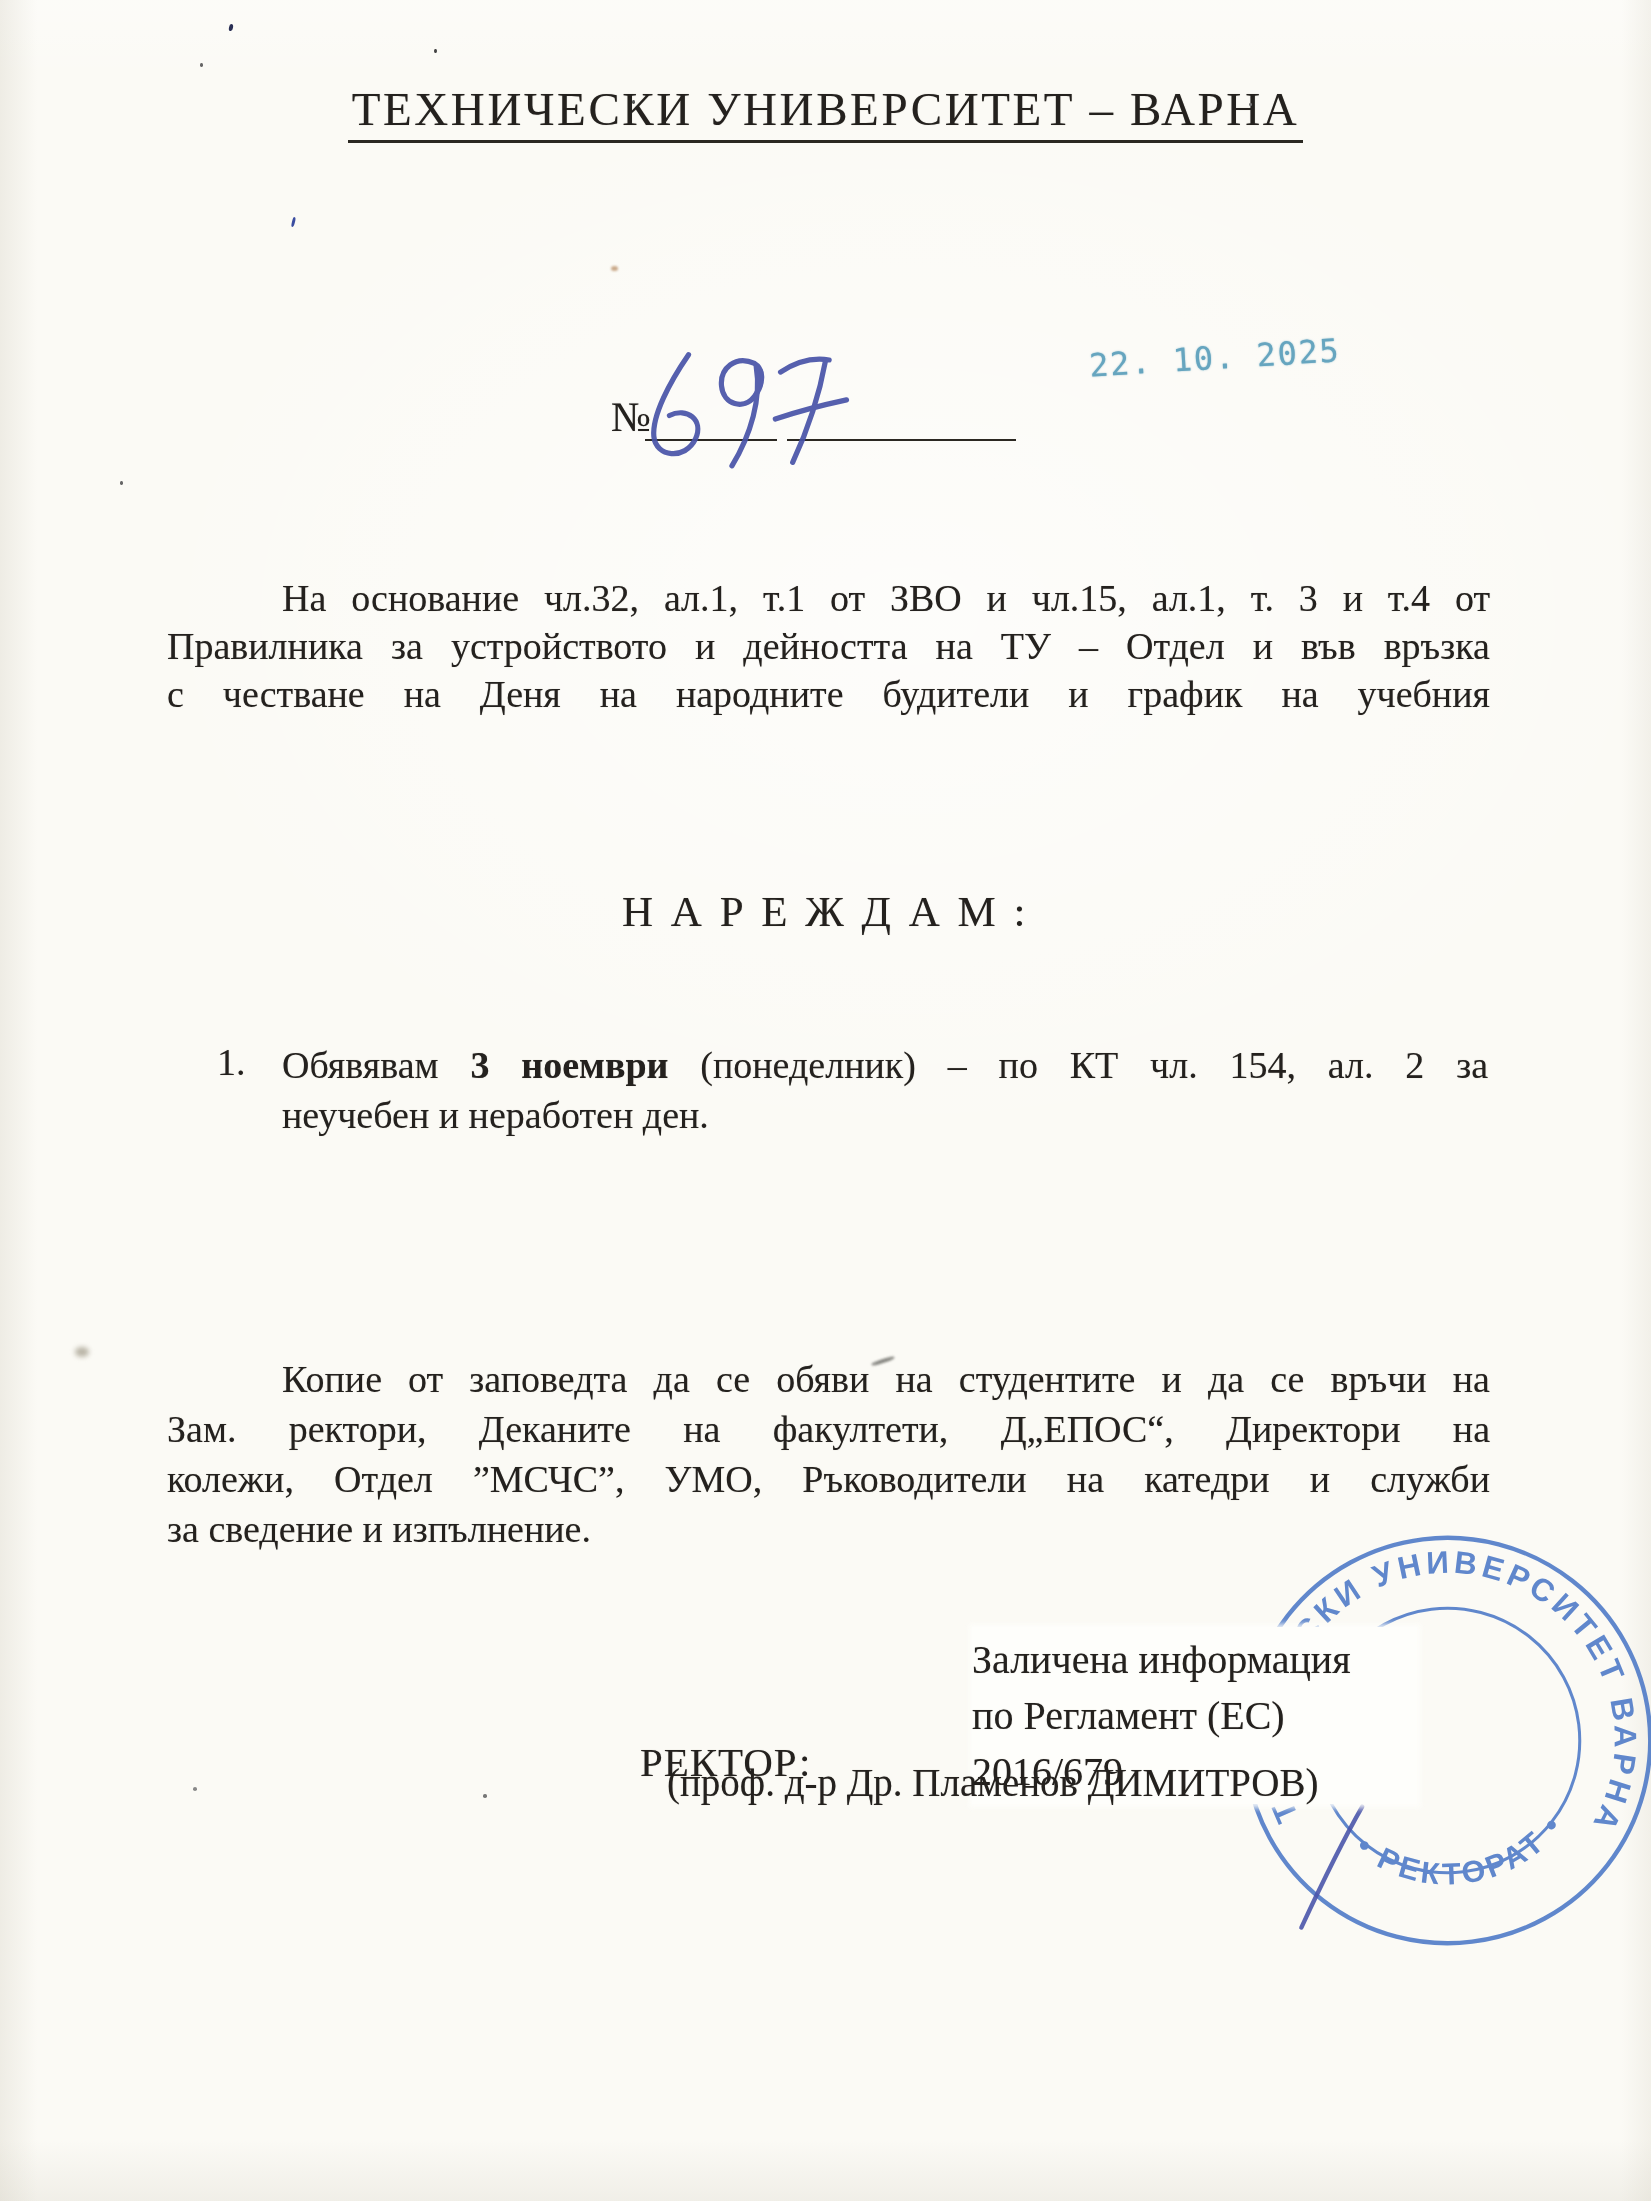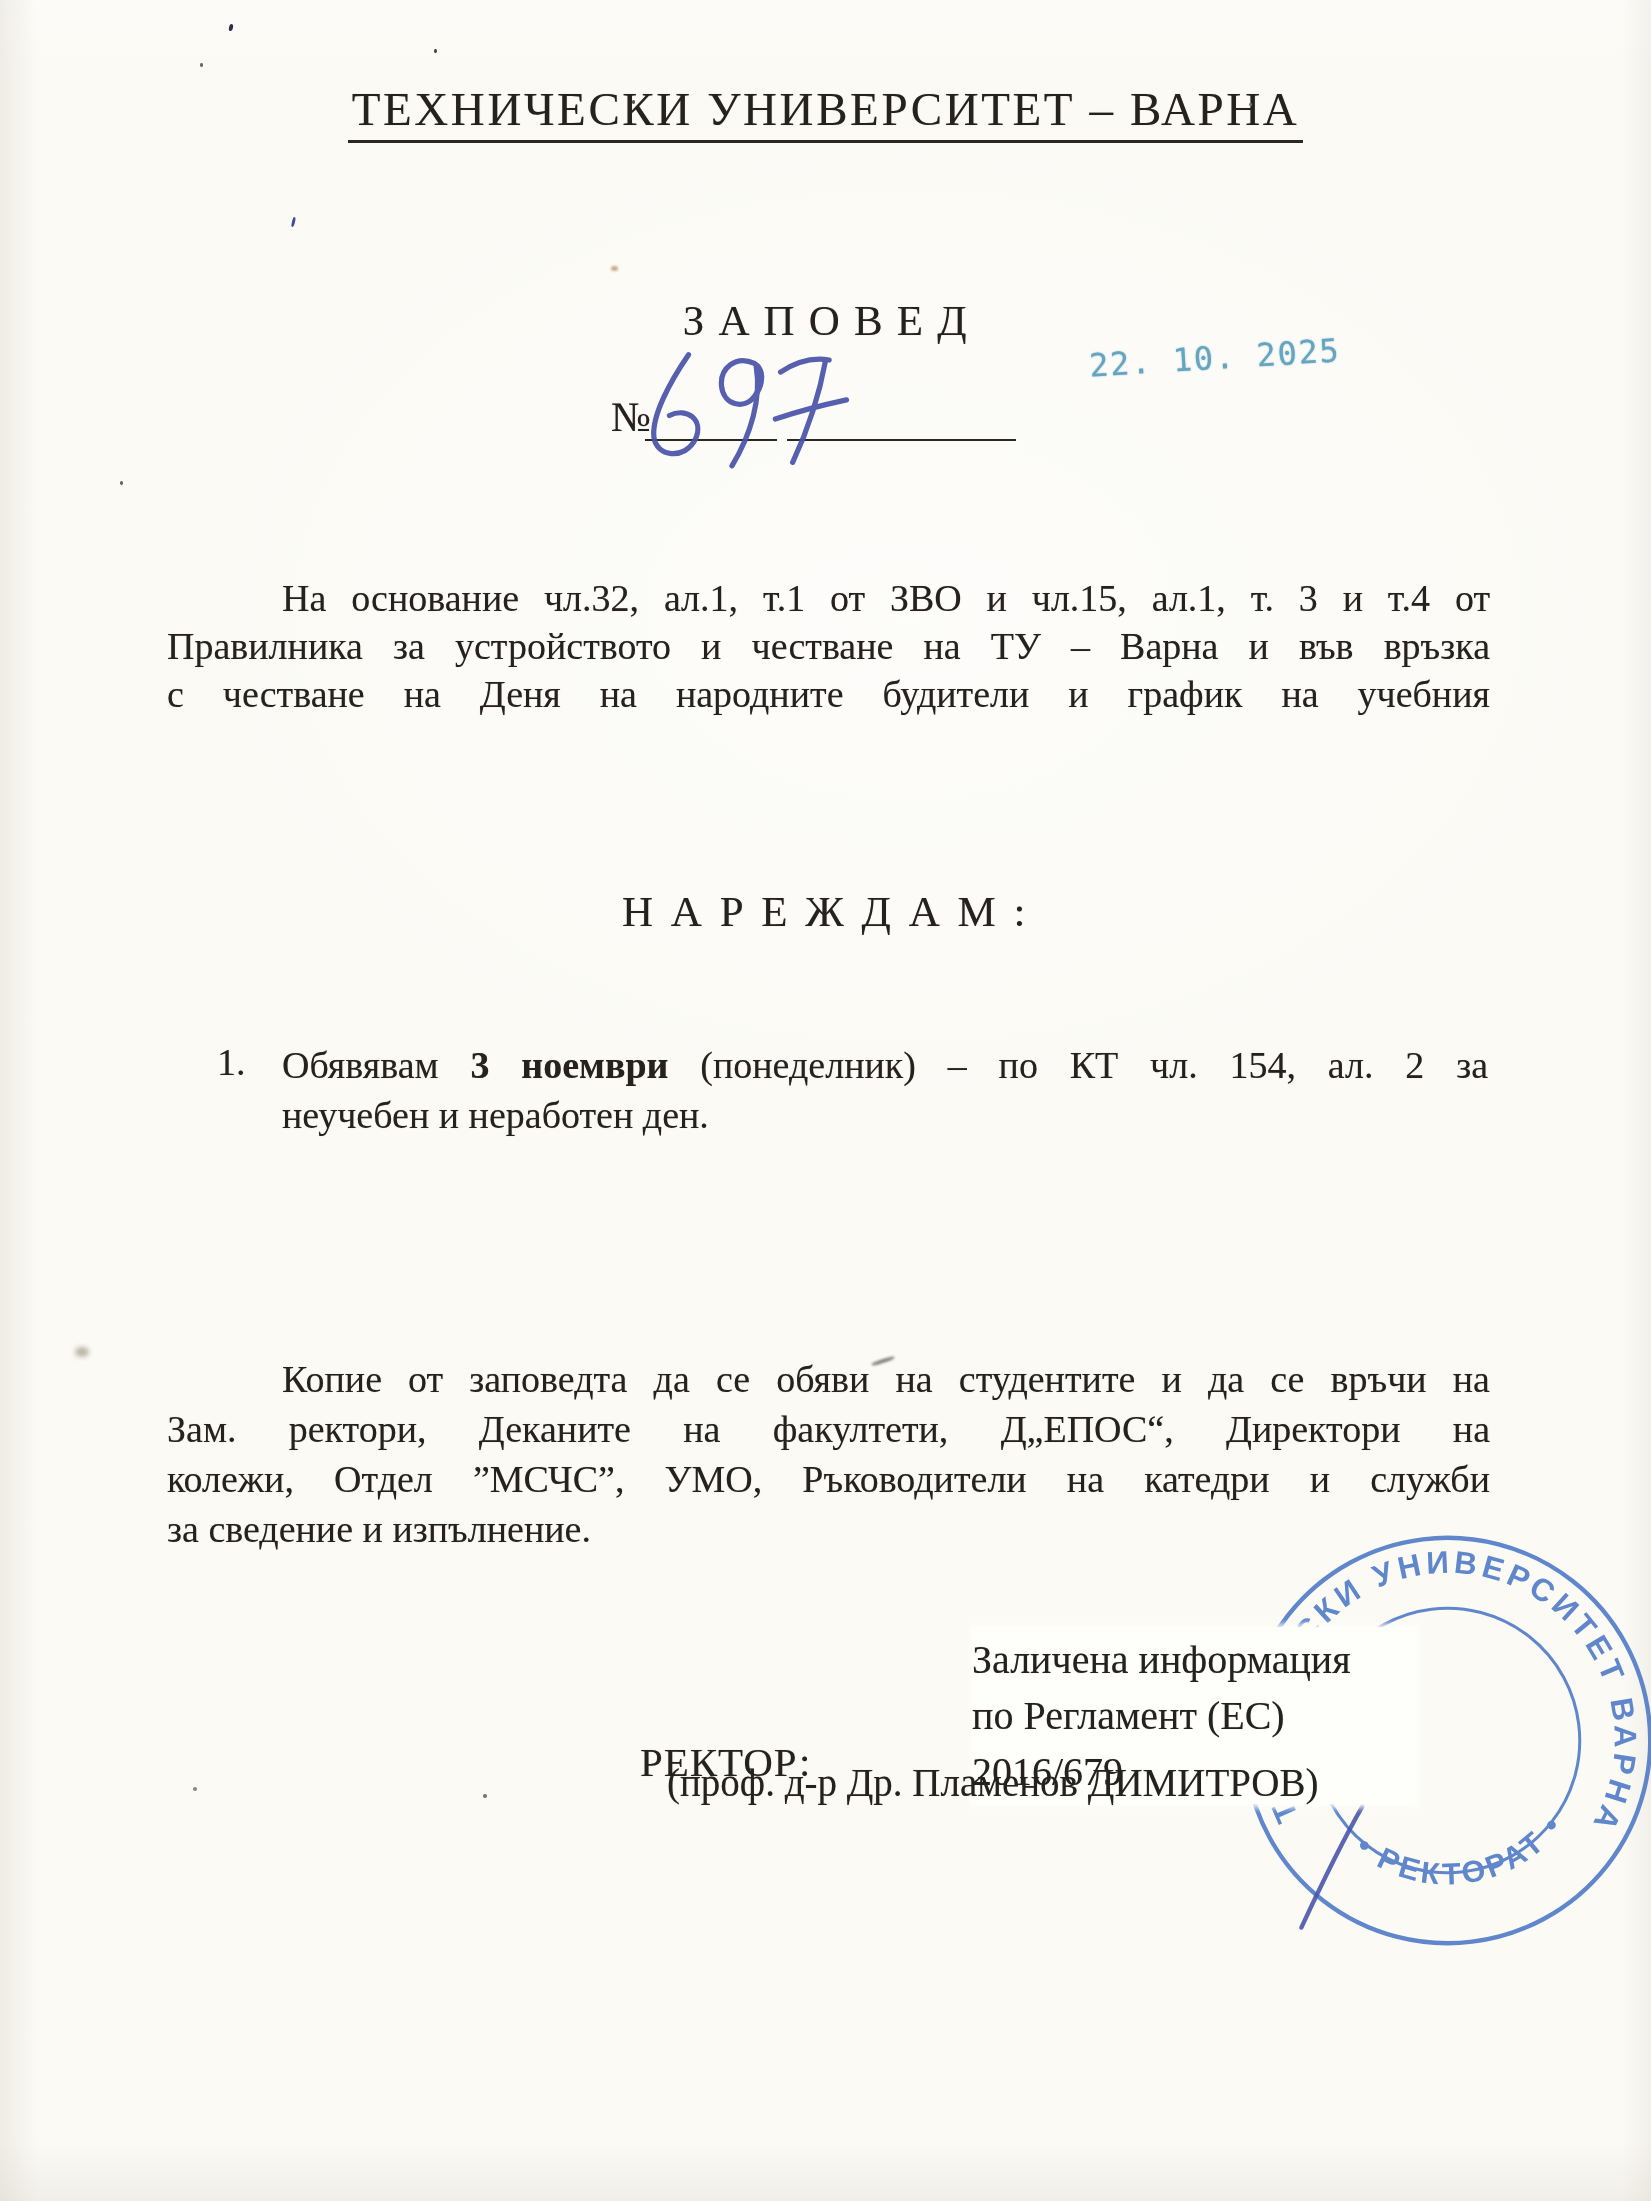--- a/index.html
+++ b/index.html
@@ -70,21 +70,20 @@
 </style>
 </head>
 <body>
 
 <div class="page">
 
   <div class="abs title-wrap">
     <span class="title doc-text">ТЕХНИЧЕСКИ УНИВЕРСИТЕТ – ВАРНА</span>
   </div>
 
-  <div class="abs order-heading doc-text">З А П О В Е Д</div>
 
   <div class="abs num-sign doc-text">№</div>
   <div class="abs num-line seg1"></div>
   <div class="abs num-line seg2"></div>
 
   <svg class="abs ink-697" viewBox="0 0 280 160" aria-label="697">
     <title>697</title>
     <g fill="none" stroke="#4853a8" stroke-width="6" stroke-linecap="round" opacity="0.92">
       <path d="M64,10 C42,42 22,80 24,104 C26,128 60,132 72,107 C82,85 62,70 42,80"></path>
       <path d="M140,20 C118,10 100,26 102,46 C104,68 128,74 140,58 C152,42 150,26 140,20"></path>
@@ -92,21 +91,21 @@
       <path d="M170,30 C188,18 208,13 226,16"></path>
       <path d="M222,16 C214,60 198,104 184,134"></path>
       <path d="M164,84 C188,76 218,68 246,62"></path>
     </g>
   </svg>
 
   <div class="abs date-stamp">22. 10. 2025</div>
 
   <div class="abs para preamble doc-text">
     <div class="jl indent">На основание чл.32, ал.1, т.1 от ЗВО и чл.15, ал.1, т. 3 и т.4 от</div>
-    <div class="jl">Правилника за устройството и честване на ТУ – Варна и във връзка</div>
+    <div class="jl">Правилника за устройството и дейността на ТУ – Отдел и във връзка</div>
     <div class="jl">с честване на Деня на народните будители и график на учебния</div>
   </div>
 
   <div class="abs command-heading doc-text">Н А Р Е Ж Д А М :</div>
 
   <div class="abs item-marker doc-text">1.</div>
   <div class="abs order-item doc-text">
     <div class="jl"><span>Обявявам</span> <span class="b">3 ноември</span> <span>(понеделник) – по КТ чл. 154, ал. 2 за</span></div>
     <div class="ll">неучебен и неработен ден.</div>
   </div>

